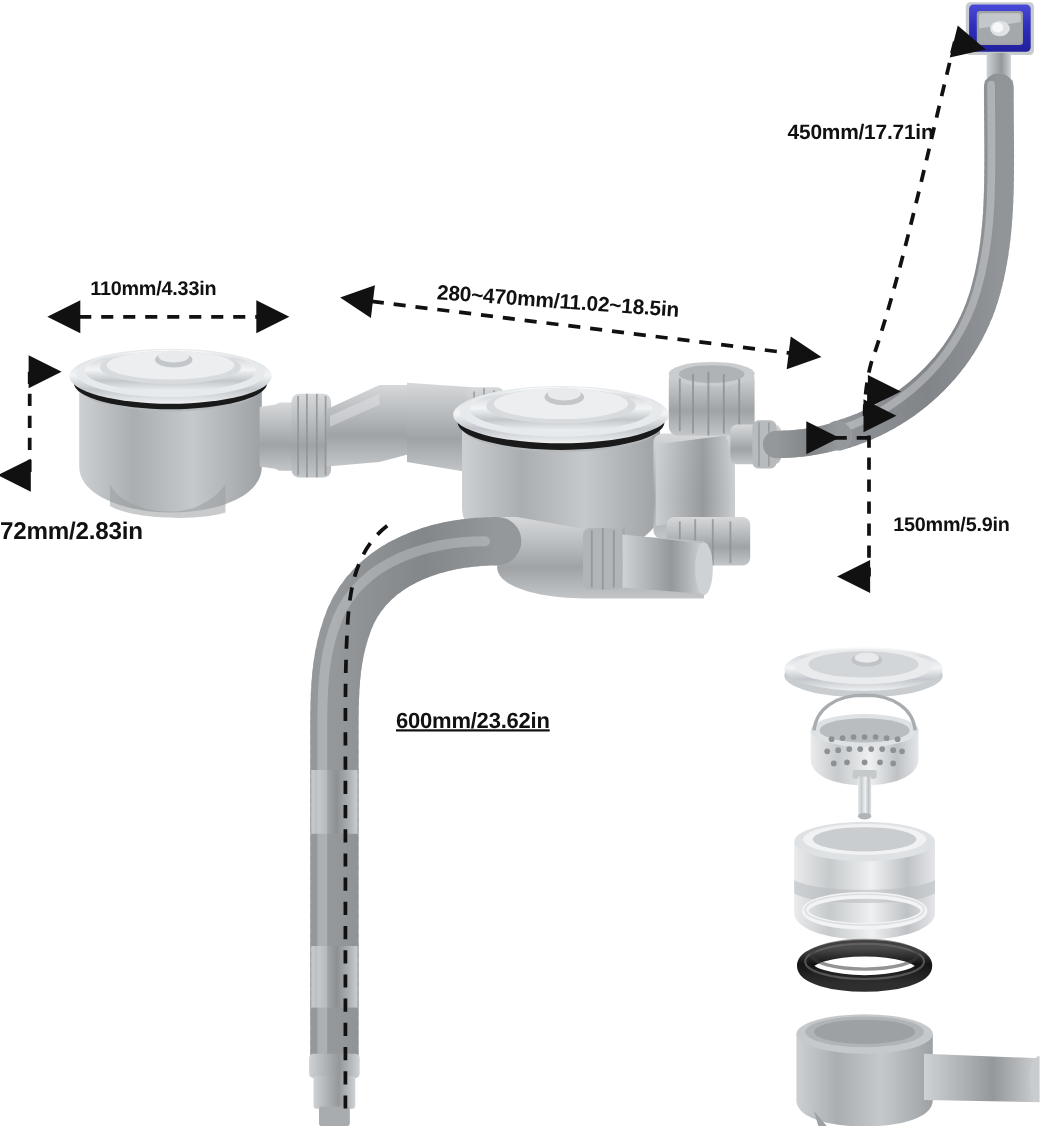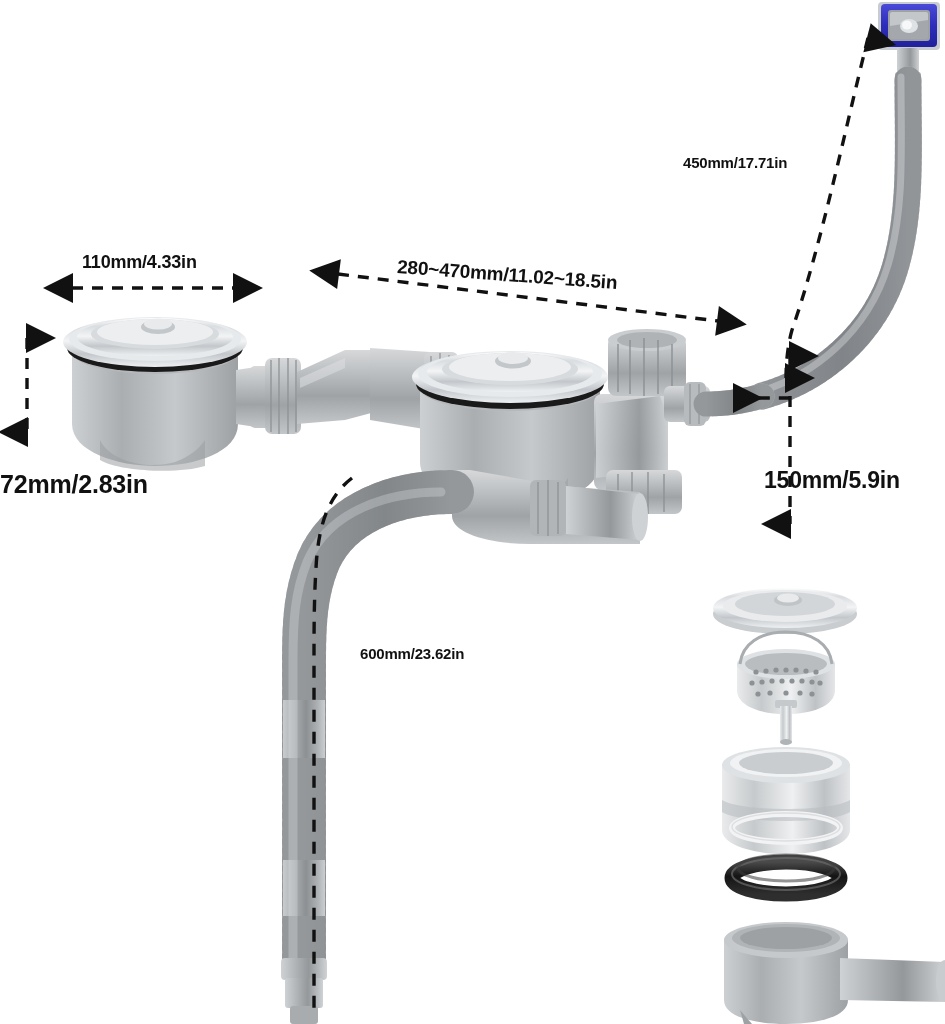--- a/index.html
+++ b/index.html
@@ -2,25 +2,25 @@
 <html><head>
 <meta charset="utf-8">
 <style>
   html,body{margin:0;padding:0;background:#fff;}
   body{width:945px;height:1024px;position:relative;overflow:hidden;
        font-family:"Liberation Sans",sans-serif;}
   #stage{position:absolute;inset:0;width:945px;height:1024px;}
   .dimlabel{position:absolute;font-family:"Liberation Sans",sans-serif;
             font-weight:bold;color:#111;white-space:nowrap;letter-spacing:-0.2px;}
   #lbl-110{left:82px;  top:252px;  font-size:18px;}
-  #lbl-72 { left:0px;   top:470px;  font-size:25px;}
+  #lbl-72 { left:0px;   top:470px;  font-size:22px;}
   #lbl-280{left:398px; top:256px;  font-size:19px;transform:rotate(4.2deg);transform-origin:left top;}
-  #lbl-450{left:683px; top:110px;  font-size:15px;margin-top:44px;}
-  #lbl-150{left:764px; top:467px;  font-size:23px;}
-  #lbl-600{left:360px; top:645px;  font-size:15px;}
+  #lbl-450{left:716px; top:110px;  font-size:19px;}
+  #lbl-150{left:812px; top:467px;  font-size:18px;}
+  #lbl-600{left:360px; top:645px;  font-size:20px;text-decoration:underline;}
 </style>
 </head>
 <body>
 
 <svg id="stage" viewBox="0 0 945 1024">
   <defs>
     <linearGradient id="gPlastic" x1="0" y1="0" x2="0" y2="1">
       <stop offset="0" stop-color="#d6d8da"></stop>
       <stop offset="0.30" stop-color="#bcbfc1"></stop>
       <stop offset="0.62" stop-color="#9fa3a6"></stop>

